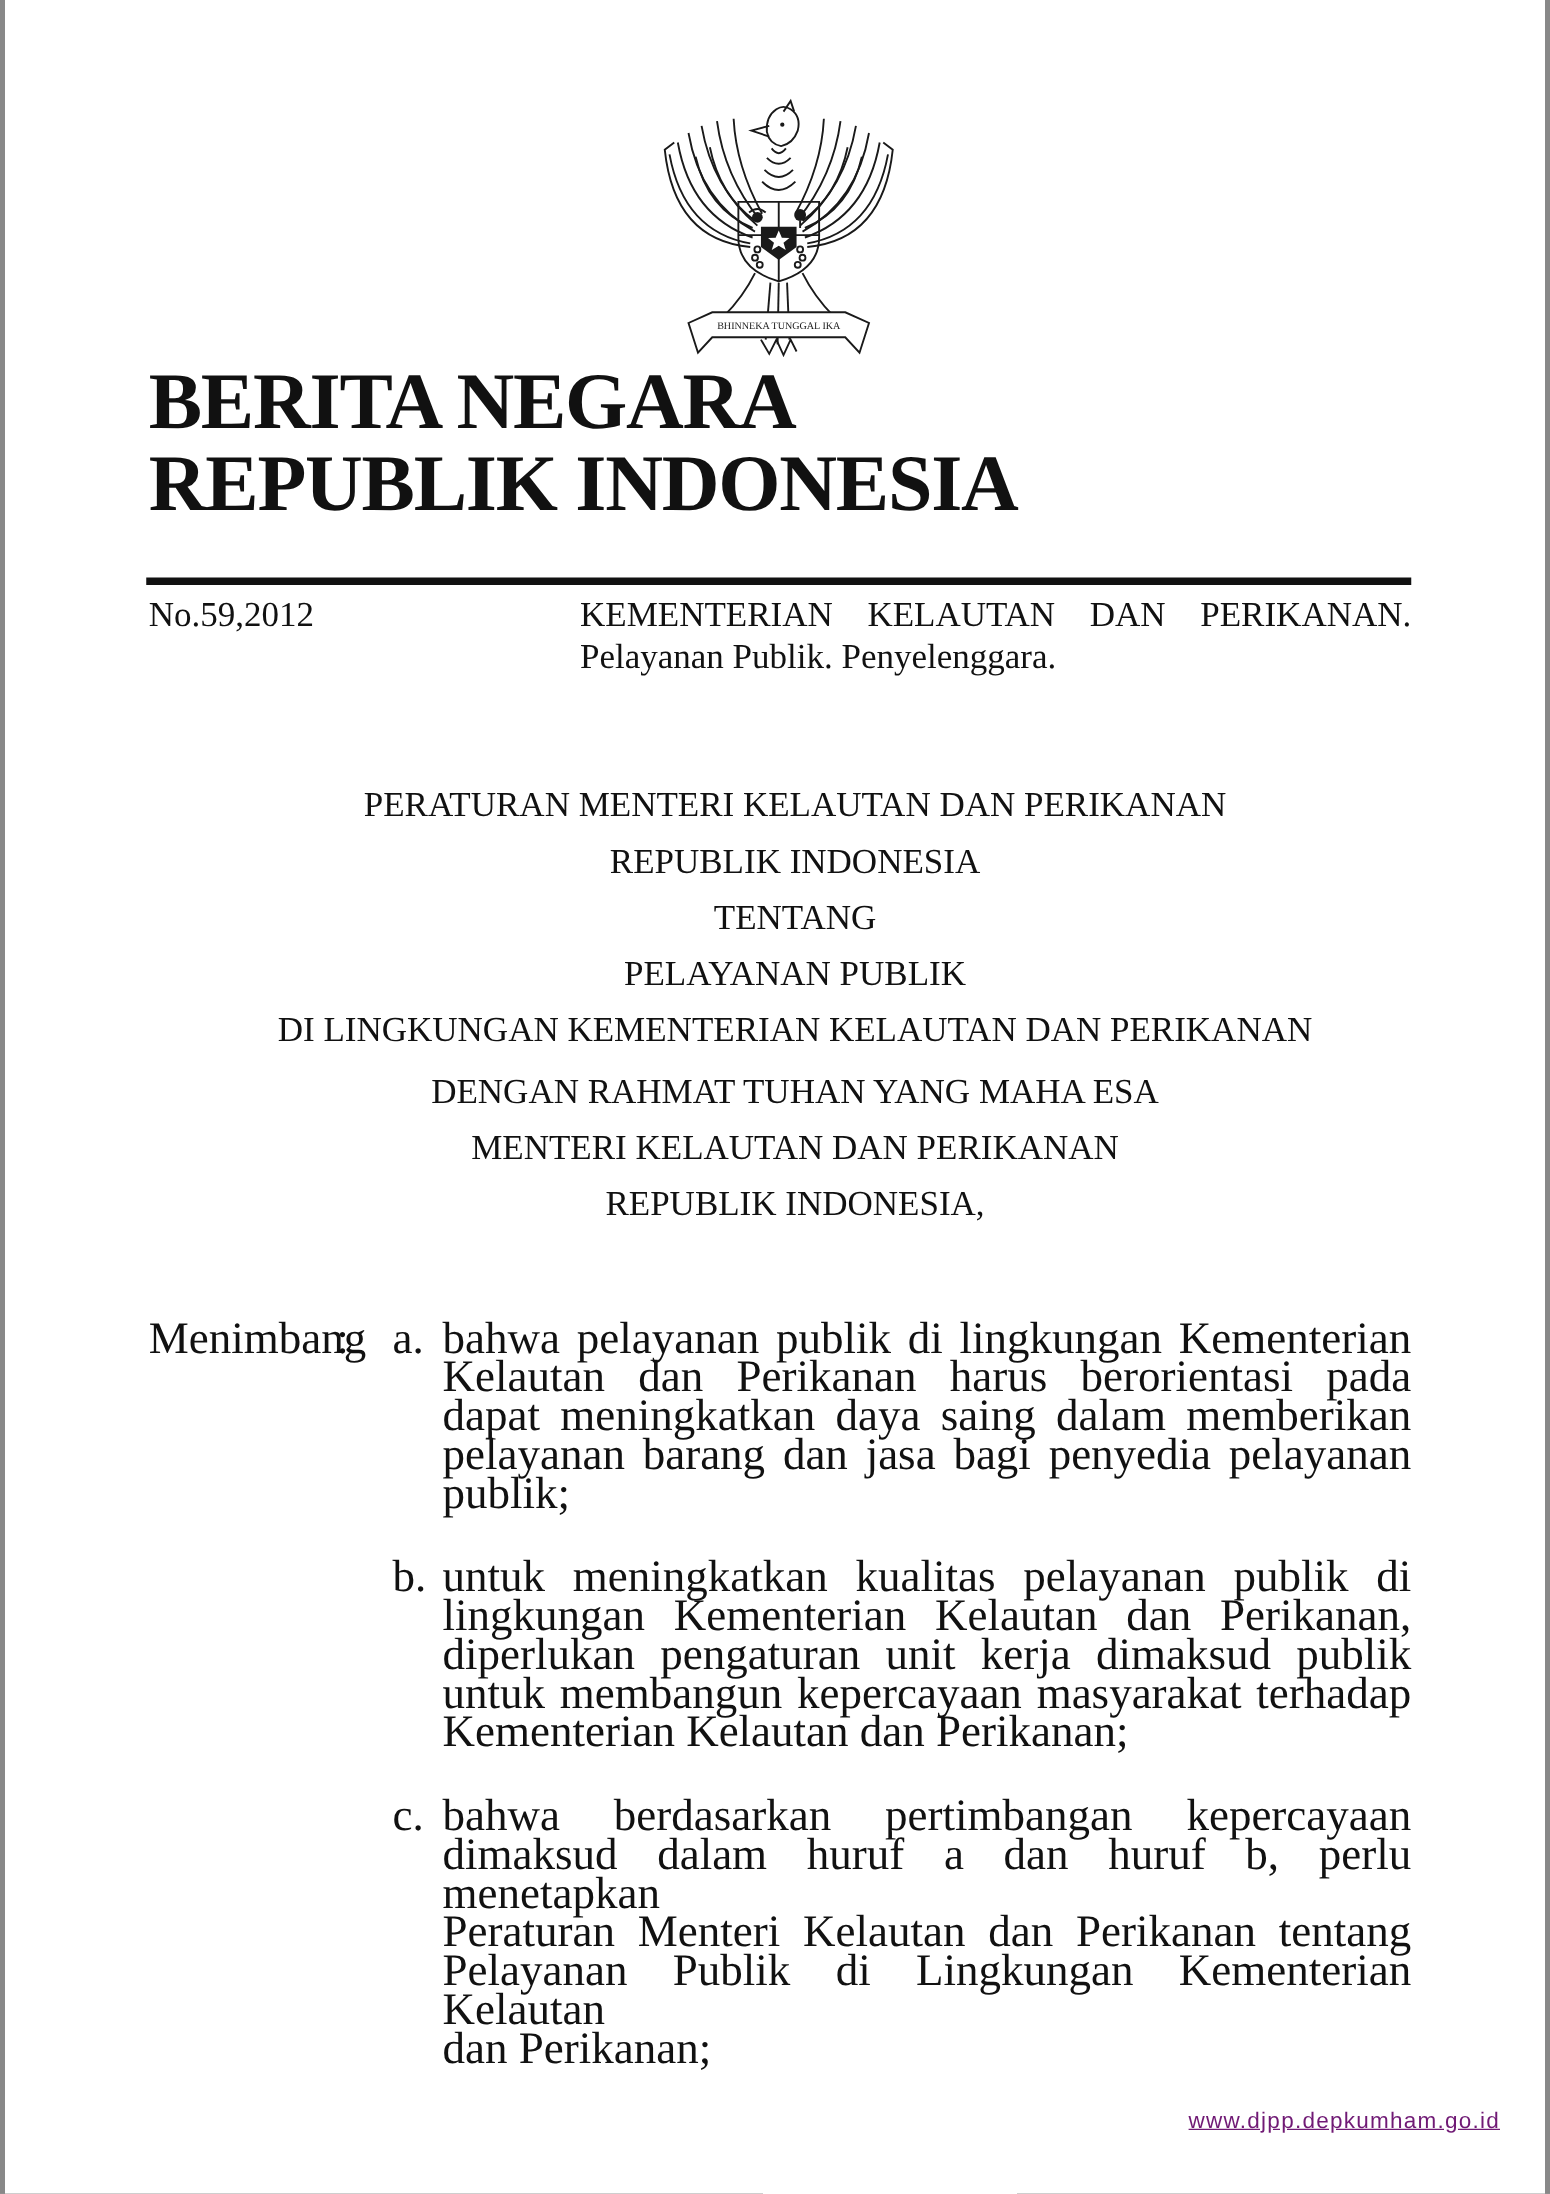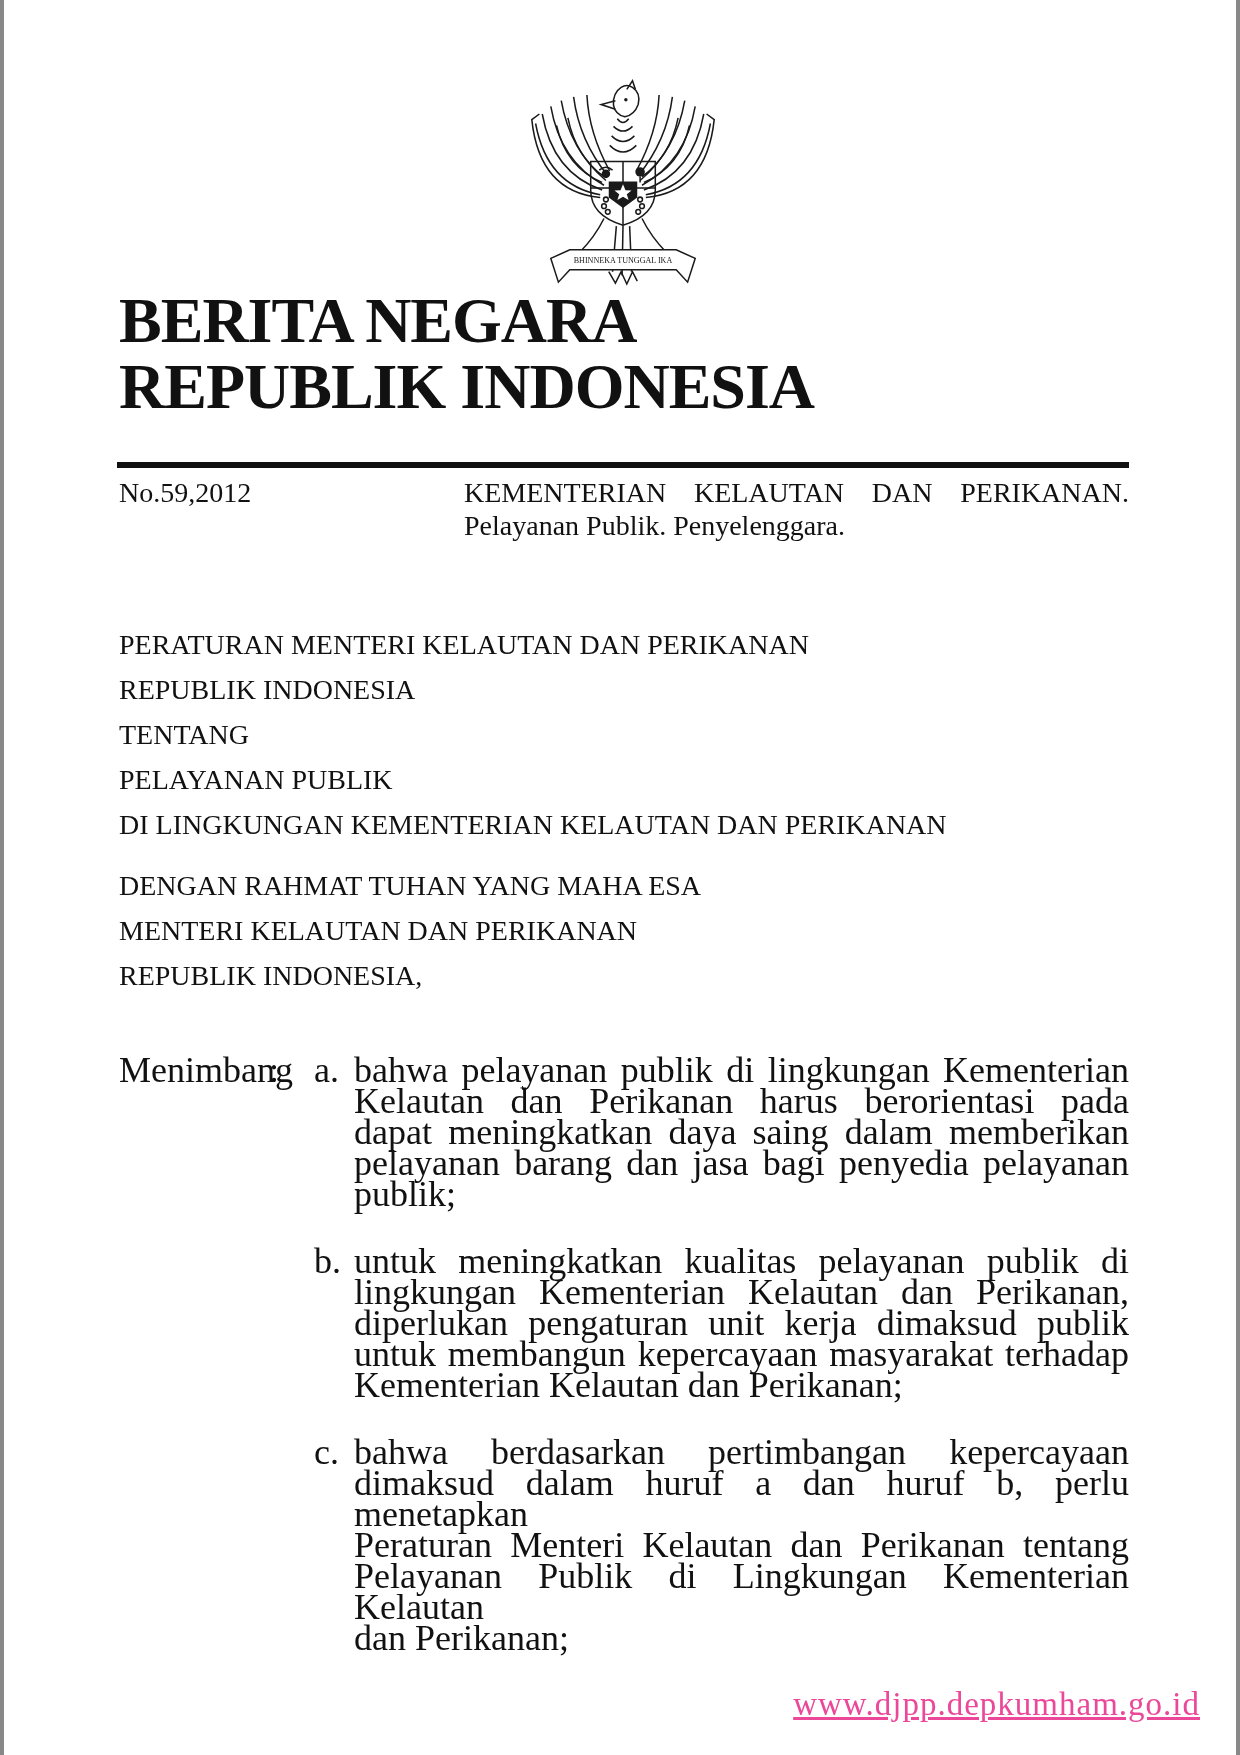--- a/index.html
+++ b/index.html
@@ -11,39 +11,39 @@
   
   #emblem{position:absolute;left:520px;top:76px;width:198px;height:228px;}
   #title-block{position:absolute;top:288px;left:115px;width:1010px;text-align:left;}
   .title-line{font-size:64px;font-weight:bold;line-height:66px;letter-spacing:-1px;white-space:nowrap;}
   #rule{position:absolute;top:462px;left:113px;width:1012px;height:6px;background:#111;}
   #head-row{position:absolute;top:476px;left:115px;width:1010px;display:flex;font-size:28px;line-height:33px;}
   #issue-no{width:345px;}
   #subject{width:665px;}
   .jfull{text-align:justify;text-align-last:justify;}
   
-  #headings{position:absolute;top:622px;left:115px;width:1010px;font-size:28px;}
+  #headings{position:absolute;top:622px;left:127px;width:1010px;text-align:center;font-size:28px;}
   .h-line{line-height:45px;white-space:nowrap;}
-  #invocation{margin-top:16px;}
+  #invocation{margin-top:4px;}
   
   #menimbang{position:absolute;top:1055px;left:115px;width:1010px;display:flex;font-size:36px;line-height:31px;}
   #menimbang .m-label{width:150px;}
   #menimbang .m-colon{width:45px;}
   #menimbang .m-items{flex:1;}
   .c-item{display:flex;margin-bottom:36px;}
   .c-item:last-child{margin-bottom:0;}
   .c-marker{width:40px;}
   .c-text{flex:1;}
   .jline{text-align:justify;text-align-last:justify;}
   .jline.last{text-align-last:left;}
   
   #watermark{
     position:absolute;top:1686px;right:36px;
-    font-family:Liberation Serif, serif;
-    font-size:33px;color:#ec4899;text-decoration:underline;letter-spacing:1px;
+    font-family:Liberation Sans, sans-serif;
+    font-size:18px;color:#701a75;text-decoration:underline;letter-spacing:1px;
   }
   svg .ln{fill:none;stroke:#1a1a1a;stroke-width:1.6;}
   svg .fl{fill:#1a1a1a;stroke:none;}
 </style>
 </head>
 <body>
 
 <div id="page">
 
   <svg id="emblem" viewBox="0 0 200 240" xmlns="http://www.w3.org/2000/svg">

